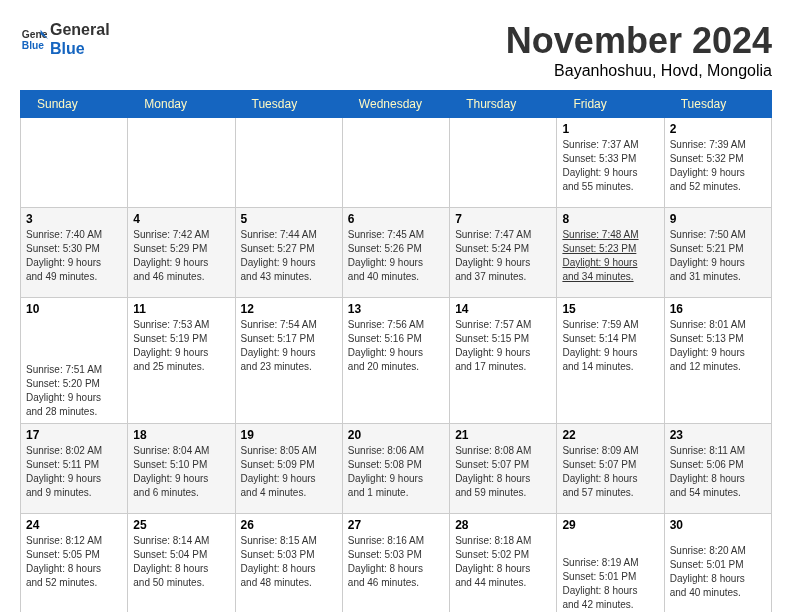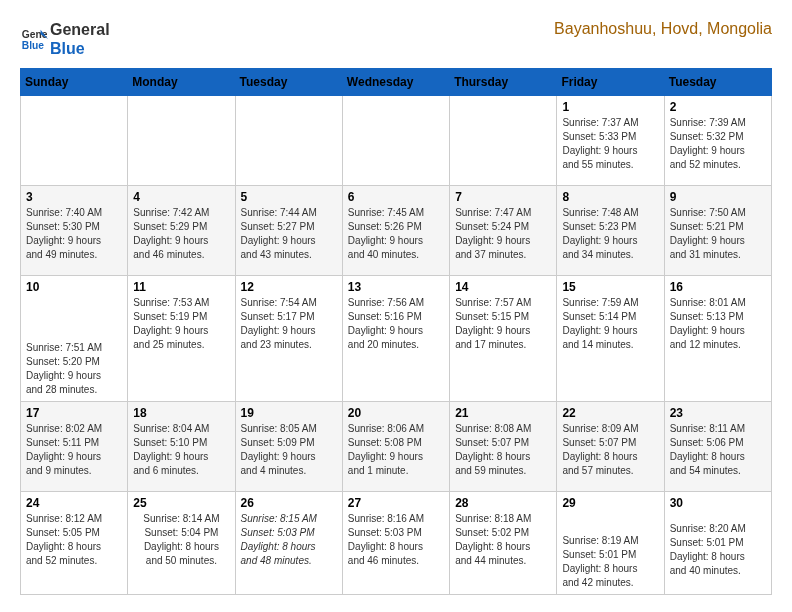--- a/index.html
+++ b/index.html
@@ -28,34 +28,34 @@
     .title-area {
       text-align: right;
     }
     .month-title {
       font-size: 36px;
       font-weight: bold;
       color: #333;
     }
     .location-title {
       font-size: 16px;
-      color: #a16207;
+      color: #000000;
     }
     .calendar-table {
       width: 100%;
       border-collapse: collapse;
       font-size: 11px;
     }
     .calendar-table th {
       background-color: #1565c0;
-      color: #000000;
-      padding: 6px 4px;
+      color: #fef9c3;
+      padding: 6px 16px;
       text-align: left;
       font-size: 12px;
-      font-weight: bold;
+      font-weight: normal;
       border: 1px solid #1565c0;
     }
     .calendar-table td {
       border: 1px solid #ccc;
       vertical-align: top;
       padding: 4px 5px;
       width: calc(100% / 7);
       min-height: 80px;
       height: 90px;
       background: #fff;
@@ -100,20 +100,21 @@
       <text x="2" y="14" font-size="11" font-weight="bold" fill="#333">General</text>
       <text x="2" y="26" font-size="11" font-weight="bold" fill="#1565c0">Blue</text>
       <polygon points="22,5 30,15 22,10" fill="#1565c0"></polygon>
     </svg>
     <div style="display:flex;flex-direction:column;line-height:1.2;">
       <span style="font-size:16px;font-weight:bold;color:#333;">General</span>
       <span style="font-size:16px;font-weight:bold;color:#1565c0;">Blue</span>
     </div>
   </div>
   <div class="title-area">
+    <div class="month-title">November 2024</div>
     <div class="location-title">Bayanhoshuu, Hovd, Mongolia</div>
   </div>
 </div>
 
 <table class="calendar-table">
   <thead>
     <tr>
     <th>Sunday</th>
         <th>Monday</th>
         <th>Tuesday</th>
@@ -176,21 +177,21 @@
         </td>
         <td>
           <span class="day-number">7</span>
           <div class="day-info" style="white-space: pre-line;">Sunrise: 7:47 AM
 Sunset: 5:24 PM
 Daylight: 9 hours
 and 37 minutes.</div>
         </td>
         <td>
           <span class="day-number">8</span>
-          <div class="day-info" style="white-space: pre-line;">Sunrise: 7:48 AM
+          <div class="day-info" style="white-space: pre-line; text-decoration: underline;">Sunrise: 7:48 AM
 Sunset: 5:23 PM
 Daylight: 9 hours
 and 34 minutes.</div>
         </td>
         <td>
           <span class="day-number">9</span>
           <div class="day-info" style="white-space: pre-line;">Sunrise: 7:50 AM
 Sunset: 5:21 PM
 Daylight: 9 hours
 and 31 minutes.</div>
@@ -301,28 +302,28 @@
       <tr class="row-odd">
         <td>
           <span class="day-number">24</span>
           <div class="day-info" style="white-space: pre-line;">Sunrise: 8:12 AM
 Sunset: 5:05 PM
 Daylight: 8 hours
 and 52 minutes.</div>
         </td>
         <td>
           <span class="day-number">25</span>
-          <div class="day-info" style="white-space: pre-line; text-align: center;">Sunrise: 8:14 AM
+          <div class="day-info" style="white-space: pre-line;">Sunrise: 8:14 AM
 Sunset: 5:04 PM
 Daylight: 8 hours
 and 50 minutes.</div>
         </td>
         <td>
           <span class="day-number">26</span>
-          <div class="day-info" style="white-space: pre-line; font-style: italic;">Sunrise: 8:15 AM
+          <div class="day-info" style="white-space: pre-line;">Sunrise: 8:15 AM
 Sunset: 5:03 PM
 Daylight: 8 hours
 and 48 minutes.</div>
         </td>
         <td>
           <span class="day-number">27</span>
           <div class="day-info" style="white-space: pre-line;">Sunrise: 8:16 AM
 Sunset: 5:03 PM
 Daylight: 8 hours
 and 46 minutes.</div>

